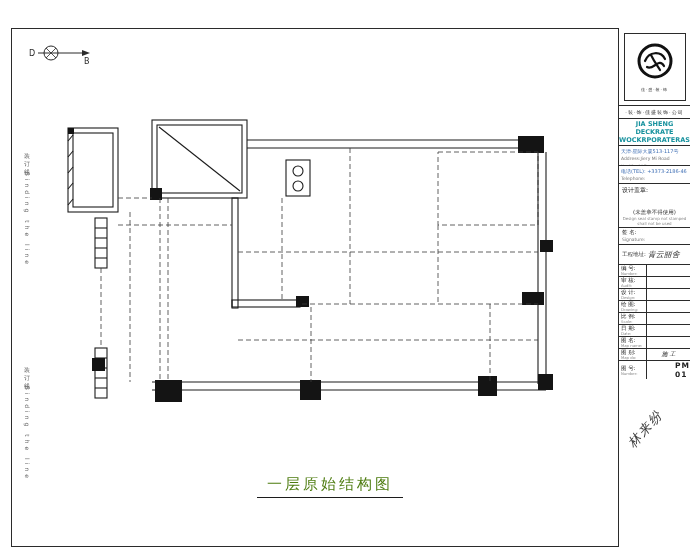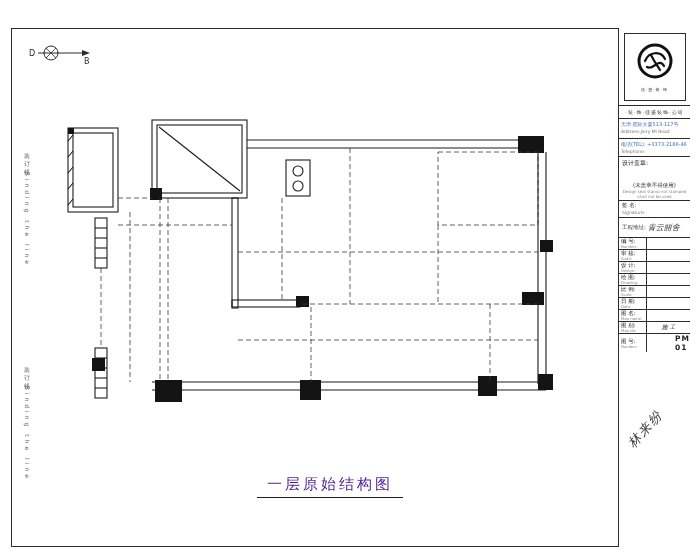--- a/index.html
+++ b/index.html
@@ -19,21 +19,21 @@
   }
   .vtext.t1{top:148px;height:130px;}
   .vtext.t2{top:362px;height:130px;}
   
   .compass{position:absolute;left:28px;top:40px;}
   
   .plan{position:absolute;left:45px;top:95px;}
   
   .dtitle-wrap{position:absolute;left:45px;top:474px;width:570px;text-align:center;}
   .dtitle{
-    display:inline-block;font-size:15px;letter-spacing:3px;color:#4c1d95;
+    display:inline-block;font-size:15px;letter-spacing:3px;color:#4d7c0f;
     padding:0 10px 3px 10px;border-bottom:1.5px solid #1c1c1c;
   }
   
   .tb{
     position:absolute;left:618px;top:28px;width:72px;height:519px;
     border-left:1.2px solid #2b2b2b;box-sizing:border-box;background:#fff;
     display:flex;flex-direction:column;
   }
   .tb section{border-bottom:1px solid #2b2b2b;box-sizing:border-box;flex:none;overflow:hidden;}
   .tb-logo{height:78px;display:flex;flex-direction:column;align-items:center;justify-content:center;padding:3px;}
@@ -189,20 +189,24 @@
       <svg width="44" height="44" viewBox="0 0 44 44">
         <circle cx="22" cy="20" r="16" fill="none" stroke="#111" stroke-width="3"></circle>
         <path d="M12 20 C16 10, 28 10, 32 18 M14 26 C20 30, 26 16, 31 25 M18 14 C22 22, 24 24, 27 29" fill="none" stroke="#111" stroke-width="2.2" stroke-linecap="round"></path>
       </svg>
       <div class="logo-caption">佳·盛·装·饰</div>
     </div>
   </section>
 
   <section class="tb-company-cn">·装·饰·佳盛装饰·公司</section>
 
+  <section class="tb-company-en">
+    <div>JIA SHENG DECKRATE</div>
+    <div>WOCKRPORATERAS</div>
+  </section>
 
   <section class="tb-address">
     <div>天津·星际大厦513-117号</div>
     <div class="en">Address:Jiery Mi Road No.13+117</div>
   </section>
 
   <section class="tb-tel">
     <div>电话(TEL): +3373-2186-46</div>
     <div class="en">Telephone:</div>
   </section>

